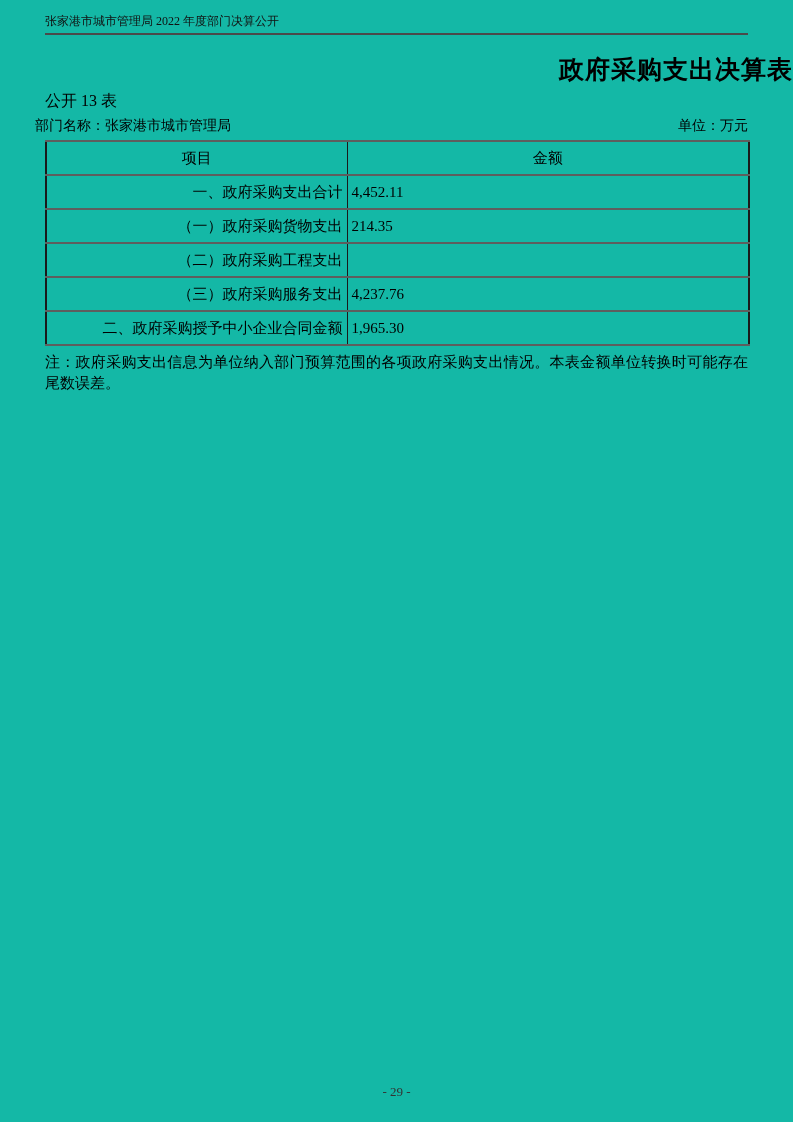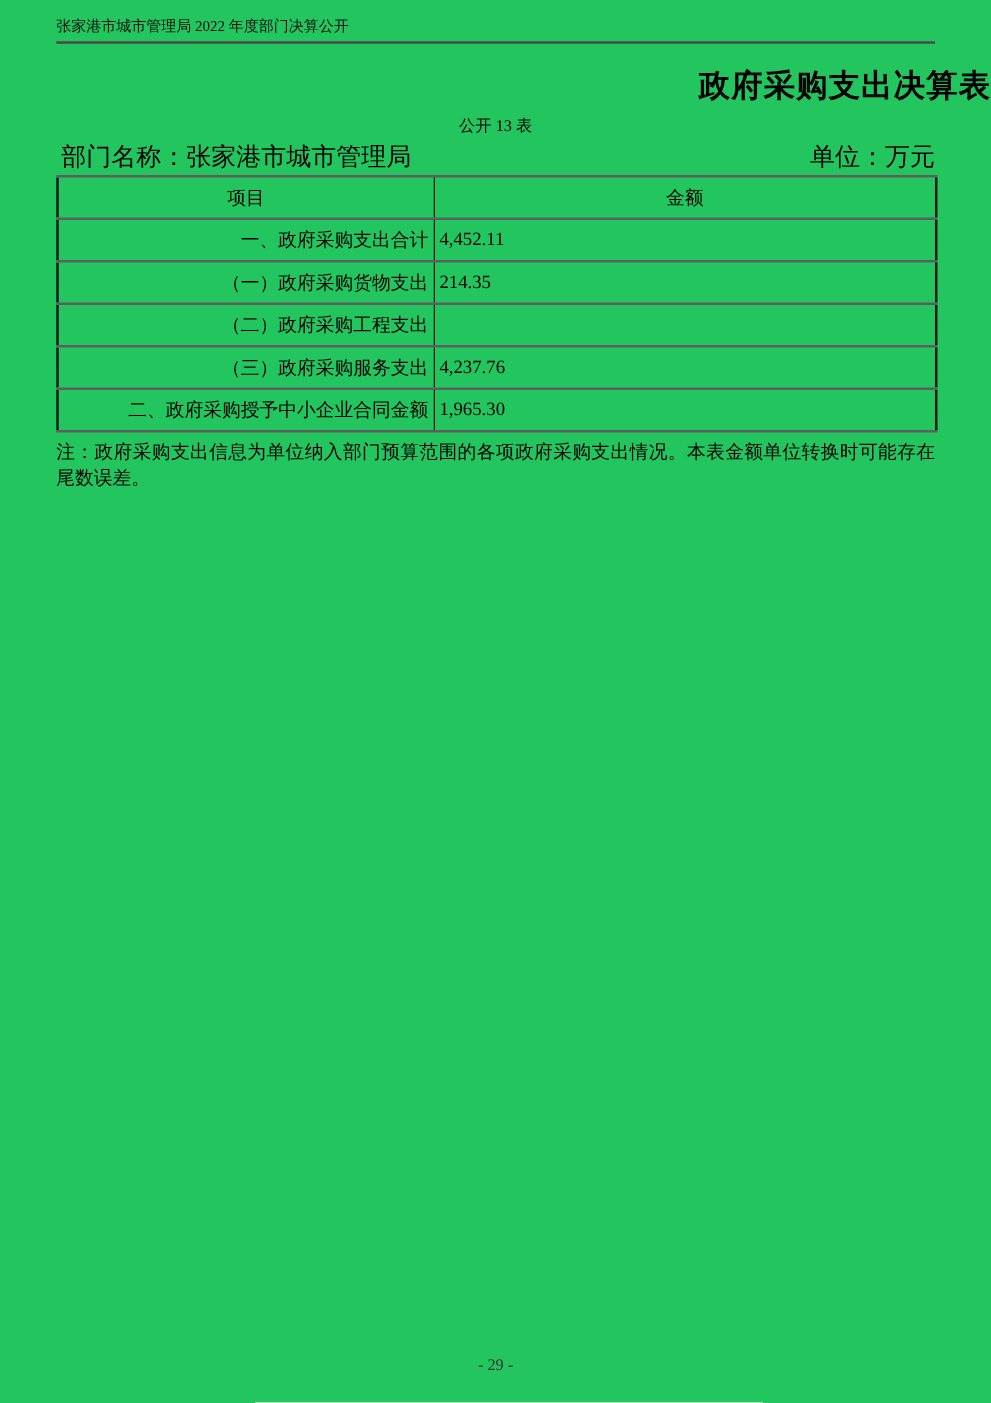--- a/index.html
+++ b/index.html
@@ -4,21 +4,21 @@
 <style>
   html, body {
     margin: 0;
     padding: 0;
     background: #ffffff;
   }
   .page {
     position: relative;
     width: 793px;
     height: 1122px;
-    background: #22c55e;
+    background: #14b8a6;
     color: #000;
     font-family: "Liberation Serif", "DejaVu Serif", serif;
     overflow: hidden;
   }
   .doc-header {
     margin: 13px 45px 0 45px;
     font-size: 12px;
     line-height: 16px;
     padding-bottom: 4px;
     border-bottom: 2px solid #4a4a4a;
@@ -28,29 +28,29 @@
     margin-top: 20px;
     text-align: right;
     font-size: 25px;
     font-weight: bold;
     line-height: 30px;
     letter-spacing: 1px;
     color: #000;
   }
   .table-label-row {
     margin: 6px 45px 0 45px;
-    text-align: center;
-    font-size: 13px;
+    text-align: left;
+    font-size: 16px;
     line-height: 20px;
   }
   .meta-row {
-    margin: 5px 45px 4px 49px;
+    margin: 5px 45px 4px 35px;
     display: flex;
     justify-content: space-between;
-    font-size: 20px;
+    font-size: 14px;
     line-height: 20px;
   }
   table.fin-table {
     width: 703px;
     margin: 0 45px;
     border-collapse: collapse;
     table-layout: fixed;
     border: 2px solid #1a1a1a;
     font-size: 15px;
   }

